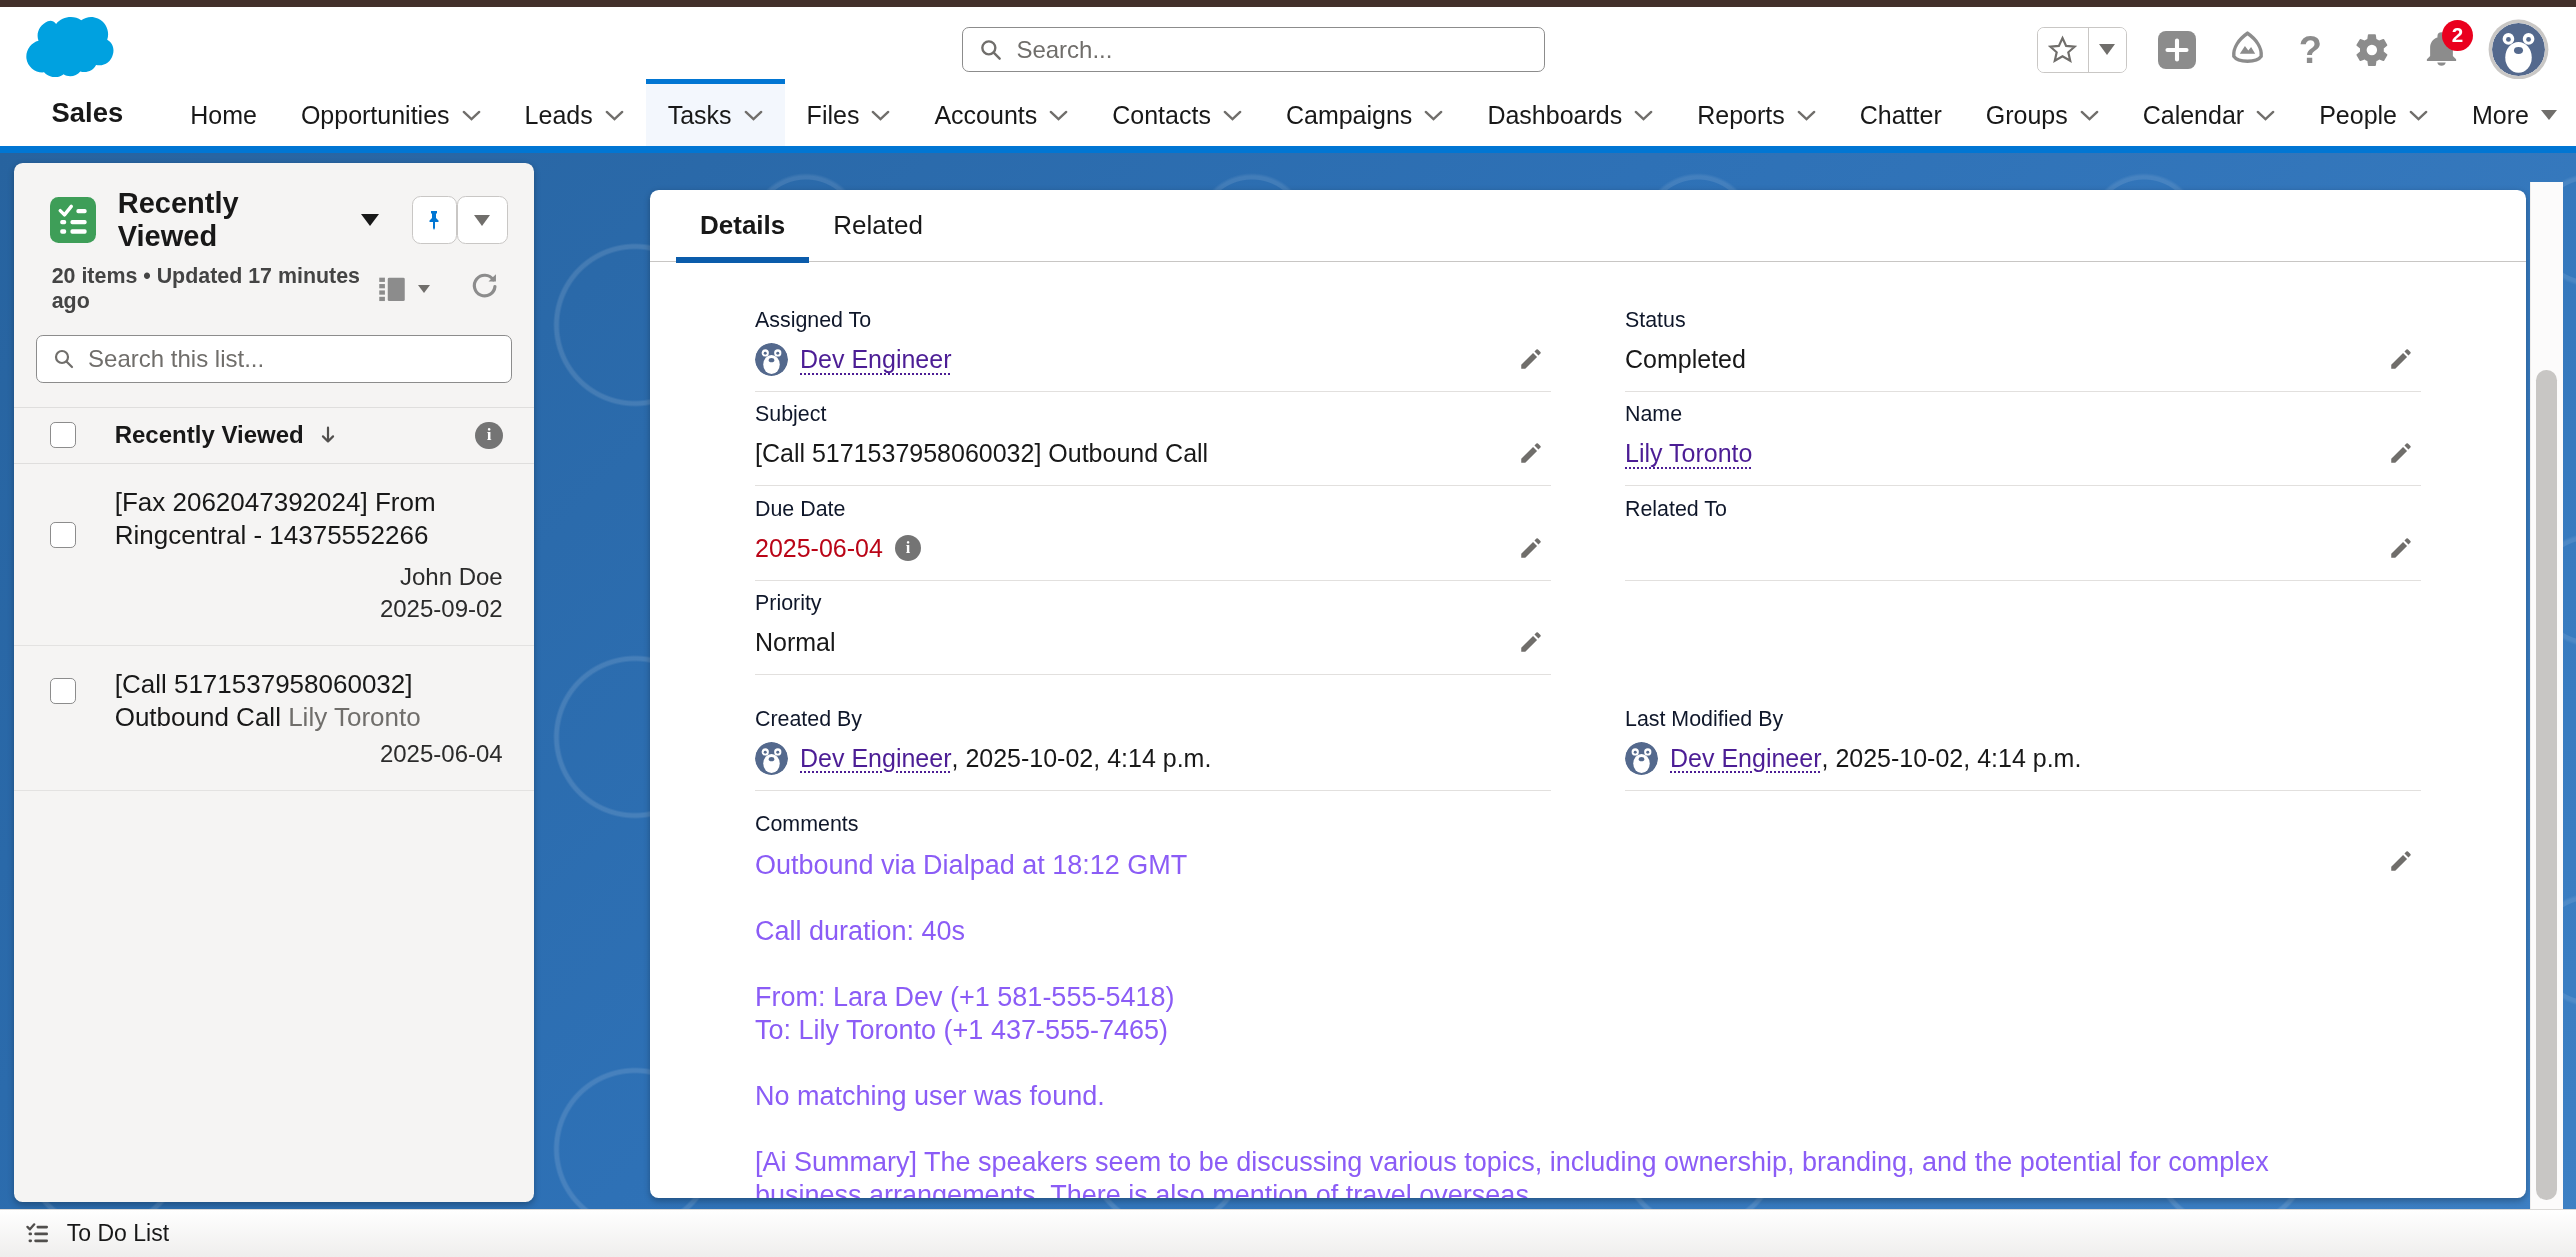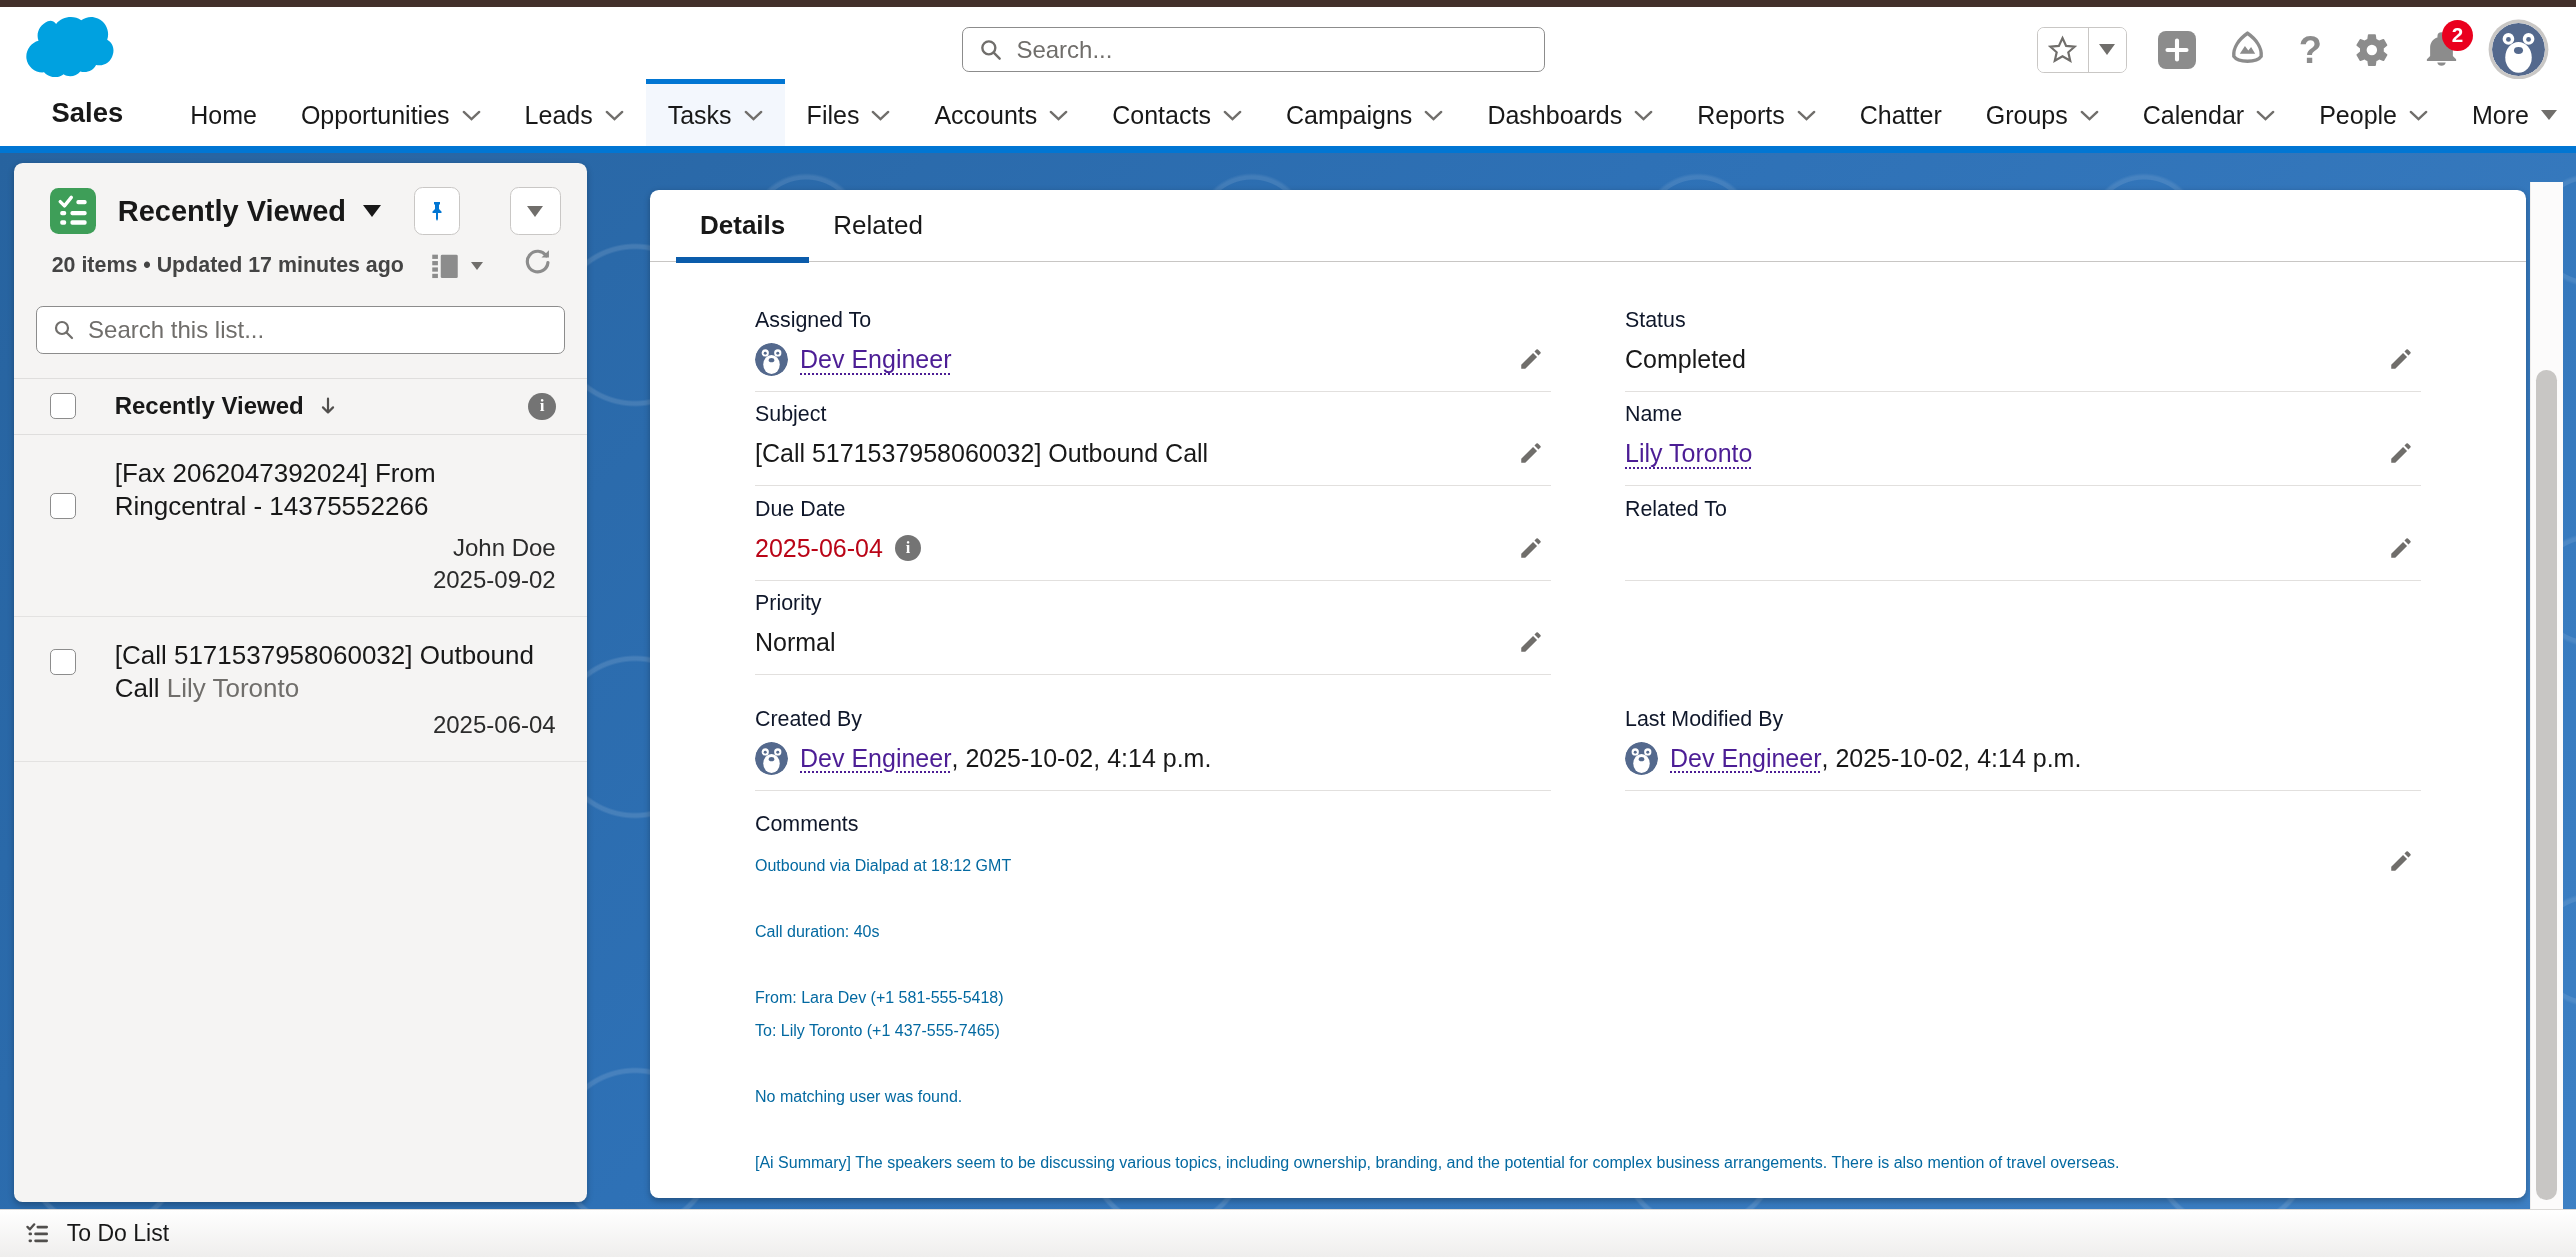--- a/index.html
+++ b/index.html
@@ -56,21 +56,21 @@
     background-color:#2B6FB5;
     background-image:
       radial-gradient(circle at 103px 172px, transparent 75px, rgba(255,255,255,.12) 77px, rgba(255,255,255,.12) 80px, transparent 82px),
       radial-gradient(circle at 360px 77px, transparent 50px, rgba(255,255,255,.10) 51px, rgba(255,255,255,.10) 54px, transparent 57px),
       radial-gradient(circle at 223px 292px, transparent 110px, rgba(255,255,255,.08) 111px, rgba(255,255,255,.08) 115px, transparent 118px),
       linear-gradient(135deg, #27639F 0%, #2E71B6 45%, #3D80C4 100%);
     background-size: 532px 412px, 446px 360px, 652px 480px, 100% 100%;
   }
 
   
-  #sidebar { left:13.7px; top:163px; width:573px; height:1039px; background:#F5F4F3;
+  #sidebar { left:13.7px; top:163px; width:520px; height:1039px; background:#F5F4F3;
     border-radius:8.6px; box-shadow:0 2.6px 6.9px rgba(0,0,0,.28); overflow:hidden; }
   .sb-head { display:flex; align-items:center; padding:24px 26px 0 36px; }
   .obj-icon { width:46px; height:46px; flex:none; }
   .obj-icon svg { width:100%; height:100%; }
   .sb-title { font-size:29px; font-weight:700; margin-left:22px; color:#181818; }
   .sb-title-caret { width:0; height:0; border-left:9.4px solid transparent; border-right:9.4px solid transparent; border-top:12px solid #181818; margin-left:17px; }
   .sq-btn { height:48px; border:1.7px solid #C9C7C5; border-radius:8.6px; background:#fff;
     display:flex; align-items:center; justify-content:center; }
   .pin-btn { width:46px; margin-left:33px; }
   .pin-btn svg { width:24px; height:24px; }
@@ -120,21 +120,21 @@
   .flabel { font-size:21.4px; color:#0f172a; }
   .fval { display:flex; align-items:center; margin-top:6.9px; min-height:39px; font-size:25px; color:#181818; }
   .fval .pencil { position:absolute; right:6.9px; top:50%; margin-top:1.7px; }
   .avatar-sm { width:33px; height:33px; border-radius:50%; overflow:hidden; flex:none; margin-right:12px; }
   a.slink { color:#4c1d95; text-decoration:underline dotted 1.7px; text-underline-offset:5.1px; }
   .red { color:#BA0517; }
   .fval .info-dot { width:26px; height:26px; margin-left:12px; font-size:16.3px; }
   .grid2 { margin-top:22px; }
   .comments { position:relative; margin-top:20.6px; padding-bottom:29px; border-bottom:1.7px solid #E2E0DE; }
   .comments .pencil { position:absolute; right:6.9px; top:36px; }
-  .cbody { margin-top:12px; font-size:16px; line-height:33px; white-space:pre-line; color:#0369a1; max-width:1604px; }
+  .cbody { margin-top:12px; font-size:27px; line-height:33px; white-space:pre-line; color:#8b5cf6; max-width:1604px; }
 
   
   #scroll-track { left:2530px; top:182px; width:33px; height:1027px; background:#FCFBFB; border-left:1.7px solid #EFEDEC; }
   #scroll-thumb { left:2536px; top:370px; width:20.6px; height:830px; background:#C8C6C4; border-radius:10.3px; }
 
   
   #todobar { left:0; top:1209px; width:100%; height:48px;
     background:linear-gradient(#FFFFFF, #EFEEED); border-top:1.7px solid #DAD8D6;
     display:flex; align-items:center; padding-left:24px; }
   #todobar svg { width:27.4px; height:27.4px; }

